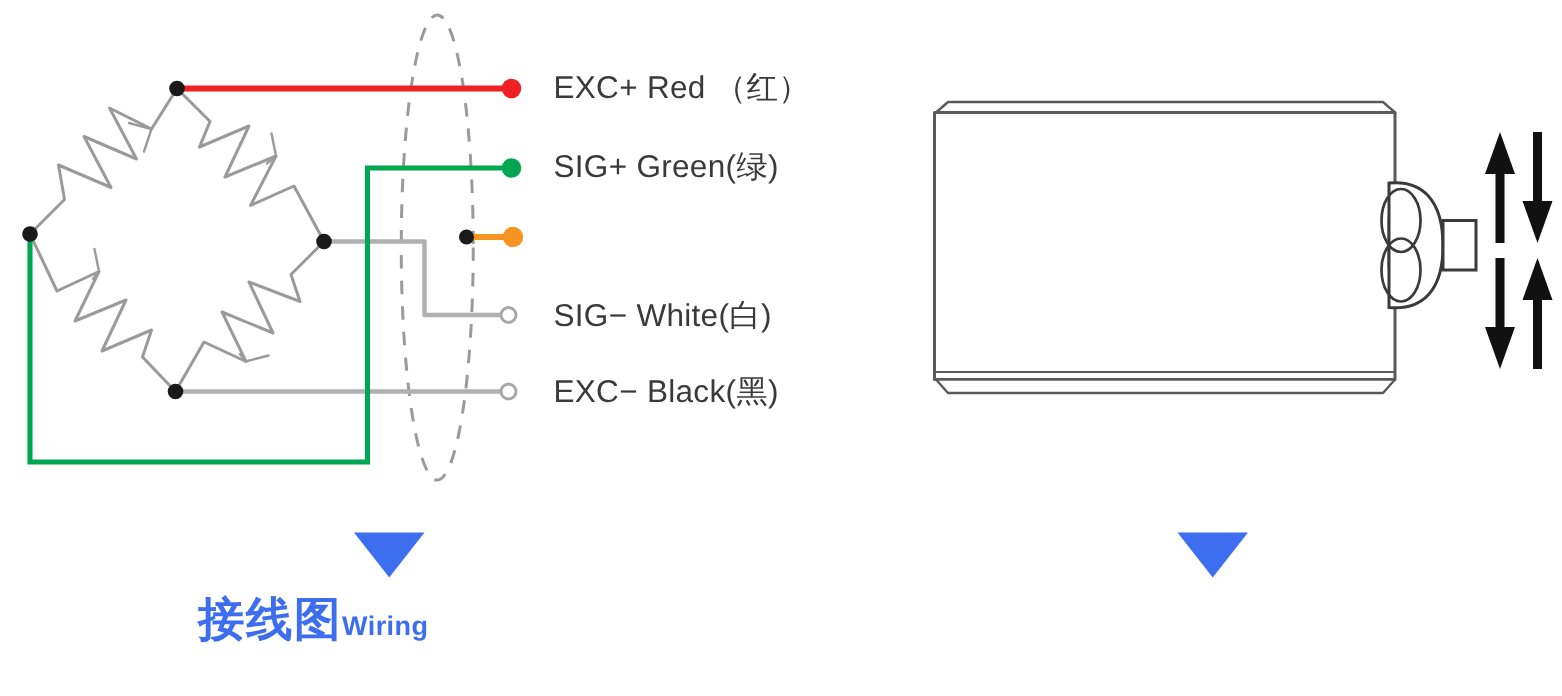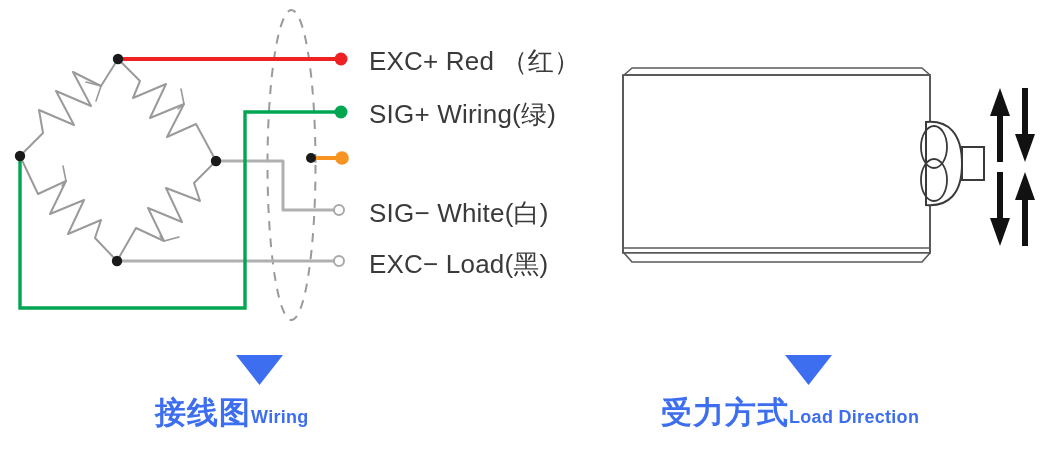--- a/index.html
+++ b/index.html
@@ -20,37 +20,36 @@
   }
   #stage svg.layer {
     position: absolute;
     left: 0;
     top: 0;
     width: 1041px;
     height: 464px;
   }
   .wire-label {
     position: absolute;
-    font-size: 26px;
+    font-size: 21px;
     color: #3a3a3a;
     white-space: nowrap;
     letter-spacing: 0.2px;
     font-family: "Liberation Sans", "DejaVu Sans", sans-serif;
   }
   .caption {
     position: absolute;
     white-space: nowrap;
     color: #3d6ef0;
     font-family: "Liberation Sans", "DejaVu Sans", sans-serif;
   }
   .caption .cn {
     font-size: 31px;
     font-weight: bold;
     letter-spacing: 1px;
-    margin-left: 23px;
   }
   .caption .en {
     font-size: 18px;
     font-weight: bold;
     letter-spacing: 0.3px;
   }
 </style>
 </head>
 <body>
 
@@ -147,25 +146,22 @@
         <rect x="1022" y="192" width="6" height="54"></rect>
         <polygon points="1025,172 1035,200 1015,200"></polygon>
       </g>
     </g>
 
     <polygon points="236,355 283,355 259.5,385" fill="#3d6ef0"></polygon>
     <polygon points="785,355 832,355 808.5,385" fill="#3d6ef0"></polygon>
   </svg>
 
   <div class="wire-label" style="left:369px; top:44px;">EXC+ Red （红）</div>
-  <div class="wire-label" style="left:369px; top:97px;">SIG+ Wiring(绿)</div>
+  <div class="wire-label" style="left:369px; top:97px;">SIG+ Green(绿)</div>
   <div class="wire-label" style="left:369px; top:196px;">SIG− White(白)</div>
-  <div class="wire-label" style="left:369px; top:247px;">EXC− Load(黑)</div>
+  <div class="wire-label" style="left:369px; top:247px;">EXC− Black(黑)</div>
 
   <div class="caption" style="left:132px; top:392px;">
     <span class="cn">接线图</span><span class="en">Wiring</span>
   </div>
 
-  <div class="caption" style="left:638px; top:392px;">
-    <span class="cn">受力方式</span><span class="en">Load Direction</span>
-  </div>
 
 </div>
 
 </body></html>

